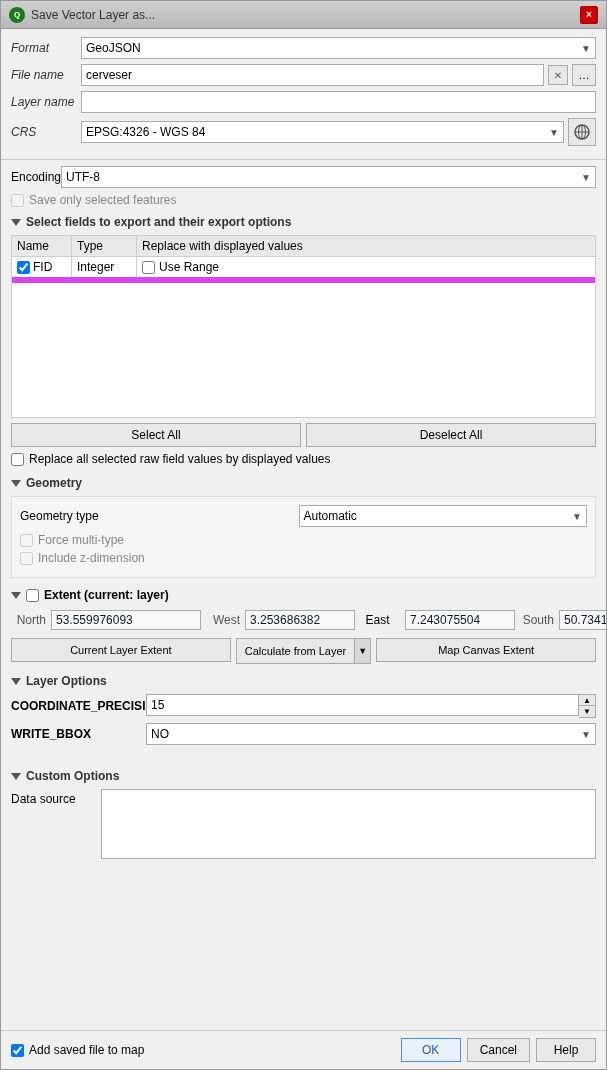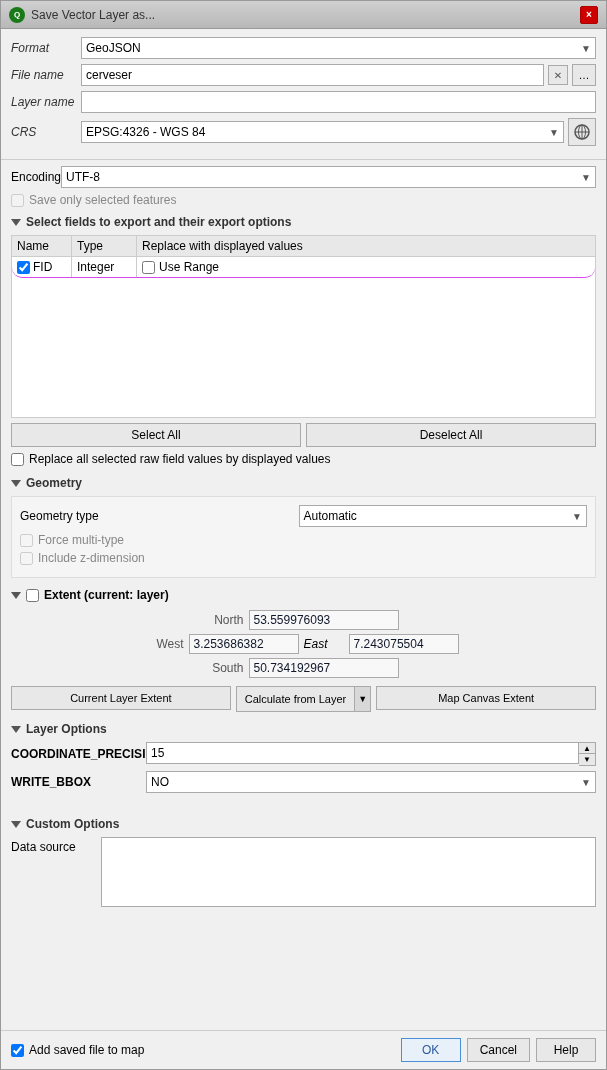--- a/index.html
+++ b/index.html
@@ -187,22 +187,21 @@
     }
     .col-name { width: 60px; padding: 3px 5px; border-right: 1px solid #ccc; }
     .col-type { width: 65px; padding: 3px 5px; border-right: 1px solid #ccc; }
     .col-replace { flex: 1; padding: 3px 5px; }
     .fields-table-body {
       min-height: 160px;
     }
     .field-row {
       display: flex;
       align-items: flex-start;
-      border-bottom: 1px solid #d946ef;
-      border-radius: 10px;
+      border-bottom: 6px solid #d946ef;
     }
     .field-check { width: 60px; padding: 3px 5px; border-right: 1px solid #ccc; display: flex; align-items: center; gap: 3px; }
     .field-type { width: 65px; padding: 3px 5px; border-right: 1px solid #ccc; }
     .field-replace { flex: 1; padding: 3px 5px; display: flex; align-items: center; gap: 4px; }
     .select-buttons {
       display: flex;
       gap: 5px;
       margin-bottom: 5px;
     }
     .select-btn {
@@ -245,21 +244,21 @@
     .extent-header {
       display: flex;
       align-items: center;
       gap: 5px;
       margin-bottom: 8px;
       font-size: 12px;
       font-weight: bold;
     }
     .extent-grid {
       display: flex;
-      flex-direction: column;
+      flex-direction: row;
       align-items: center;
       margin-bottom: 8px;
       gap: 4px;
     }
     .extent-row {
       display: flex;
       align-items: center;
       justify-content: center;
       gap: 5px;
     }
@@ -585,21 +584,21 @@
         <div class="extent-grid">
 
           <div class="extent-row">
             <span class="extent-label">North</span>
             <input class="extent-input" type="text" style="width: 150px;" value="53.559976093">
           </div>
 
           <div class="extent-row">
             <span class="extent-label">West</span>
             <input class="extent-input" type="text" style="width: 110px;" value="3.253686382">
-            <span style="width:40px; text-align:left; padding-right:5px;font-style:italic;">East</span>
+            <span style="width:40px; text-align:center; padding-right:5px;">East</span>
             <input class="extent-input" type="text" style="width: 110px;" value="7.243075504">
           </div>
 
           <div class="extent-row">
             <span class="extent-label">South</span>
             <input class="extent-input" type="text" style="width: 150px;" value="50.734192967">
           </div>
         </div>
 
         <div class="extent-buttons">

